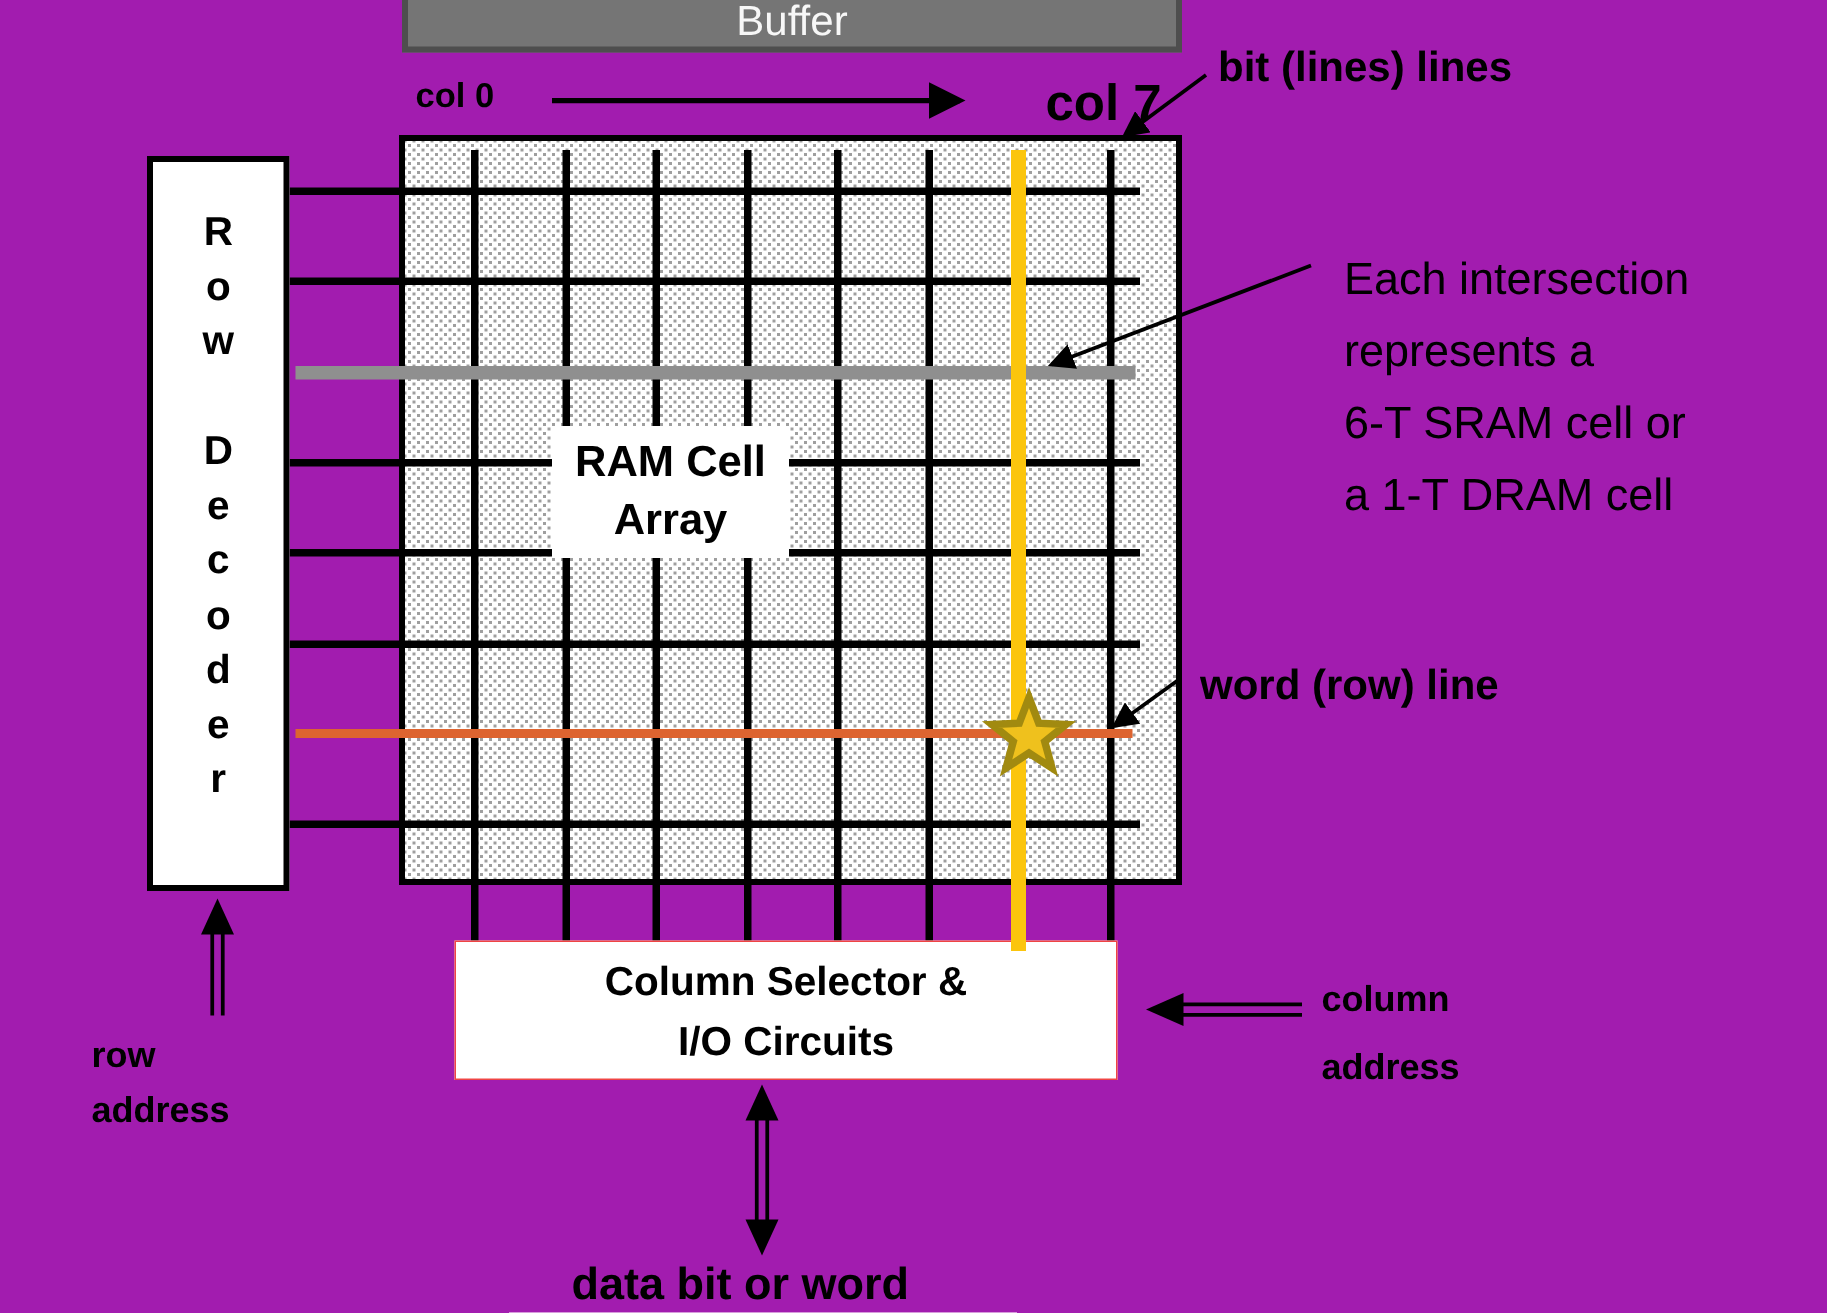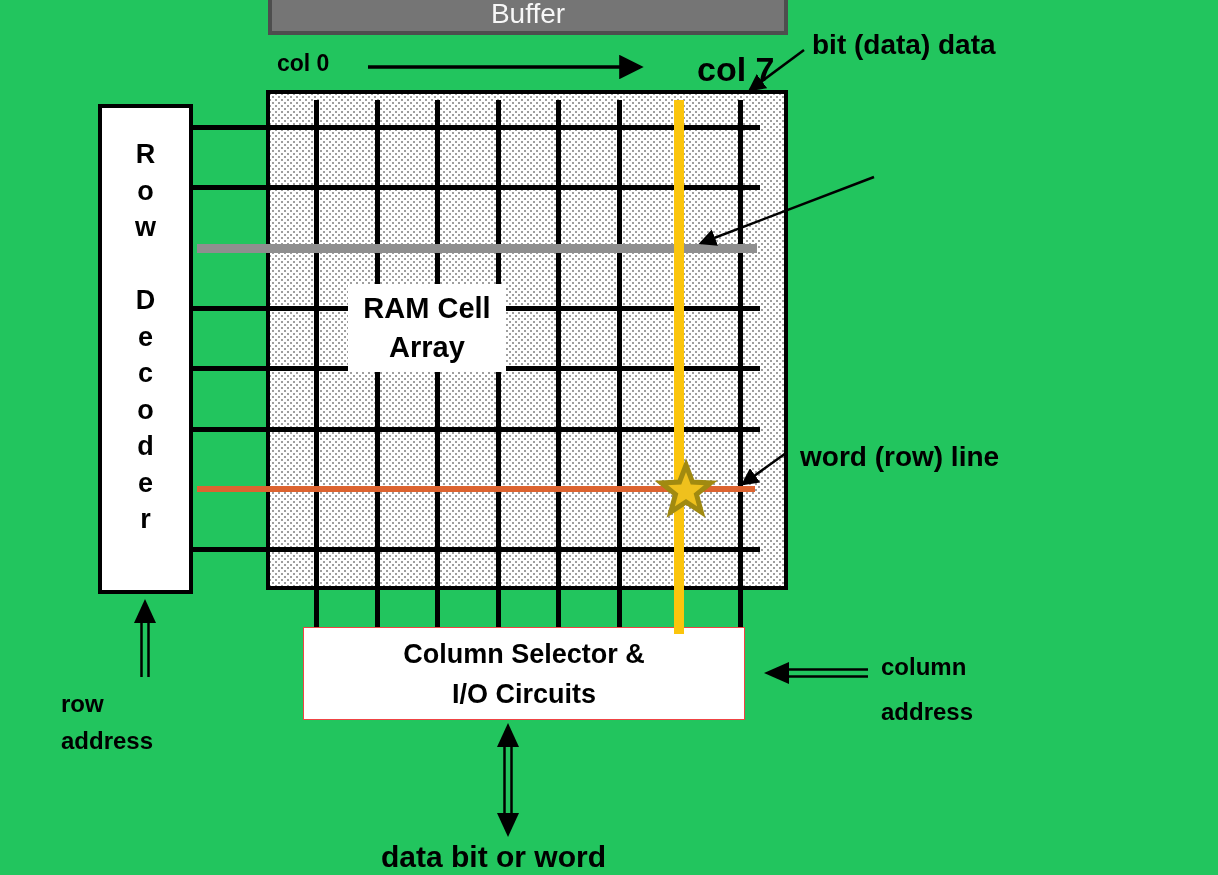--- a/index.html
+++ b/index.html
@@ -1,17 +1,17 @@
 <!DOCTYPE html>
 <html><head>
 <meta charset="utf-8">
 <style>
   html,body{margin:0;padding:0;background:#fff;}
   #canvas{
-    position:relative;width:1218px;height:875px;background:#22c55e;overflow:hidden;
+    position:relative;width:1218px;height:875px;background:#a21caf;overflow:hidden;
     font-family:"Liberation Sans",sans-serif;color:#000;
   }
   .abs{position:absolute;}
 
   
   .buffer-box{
     left:268px;top:-11px;width:520px;height:46px;
     background:#757575;border:4px solid #4e4e4e;box-sizing:border-box;
     display:flex;align-items:flex-end;justify-content:center;z-index:5;
   }
@@ -26,21 +26,21 @@
       radial-gradient(#9f9f9f 1.1px, transparent 1.3px),
       radial-gradient(#9f9f9f 1.1px, transparent 1.3px);
     background-size:6px 6px;
     background-position:0 0,3px 3px;
   }
 
   .hline{position:absolute;background:#000;z-index:3;}
   .vline{position:absolute;background:#000;z-index:2;}
 
   .ram-label{
-    left:348px;top:284px;width:158px;height:88px;background:#fff;z-index:5;
+    left:368px;top:284px;width:158px;height:88px;background:#fff;z-index:5;
     display:flex;align-items:center;justify-content:center;text-align:center;
     font-weight:bold;font-size:29px;line-height:39px;white-space:pre-line;
   }
 
   .decoder-box{
     left:98px;top:104px;width:95px;height:490px;
     background:#fff;border:4px solid #000;box-sizing:border-box;z-index:5;
     text-align:center;
   }
   .decoder-box span{
@@ -115,21 +115,25 @@
 c
 o
 d
 e
 r</span>
   </div>
 
   <div class="abs selector-box">Column Selector &amp;
 I/O Circuits</div>
 
-  <div class="lbl b bitlines-lbl">bit (data) data</div>
+  <div class="lbl b bitlines-lbl">bit (lines) lines</div>
+  <div class="lbl intersect-lbl">Each intersection
+represents a
+6-T SRAM cell or
+a 1-T DRAM cell</div>
   <div class="lbl b wordline-lbl">word (row) line</div>
   <div class="lbl b rowaddr-lbl">row
 address</div>
   <div class="lbl b coladdr-lbl">column
 address</div>
   <div class="lbl b databit-lbl">data bit or word</div>
 
   <svg id="overlay" width="1218" height="875" viewBox="0 0 1218 875">
     <defs>
       <marker id="ah" viewBox="0 0 10 10" refX="8.5" refY="5" markerWidth="7" markerHeight="7" orient="auto-start-reverse">

